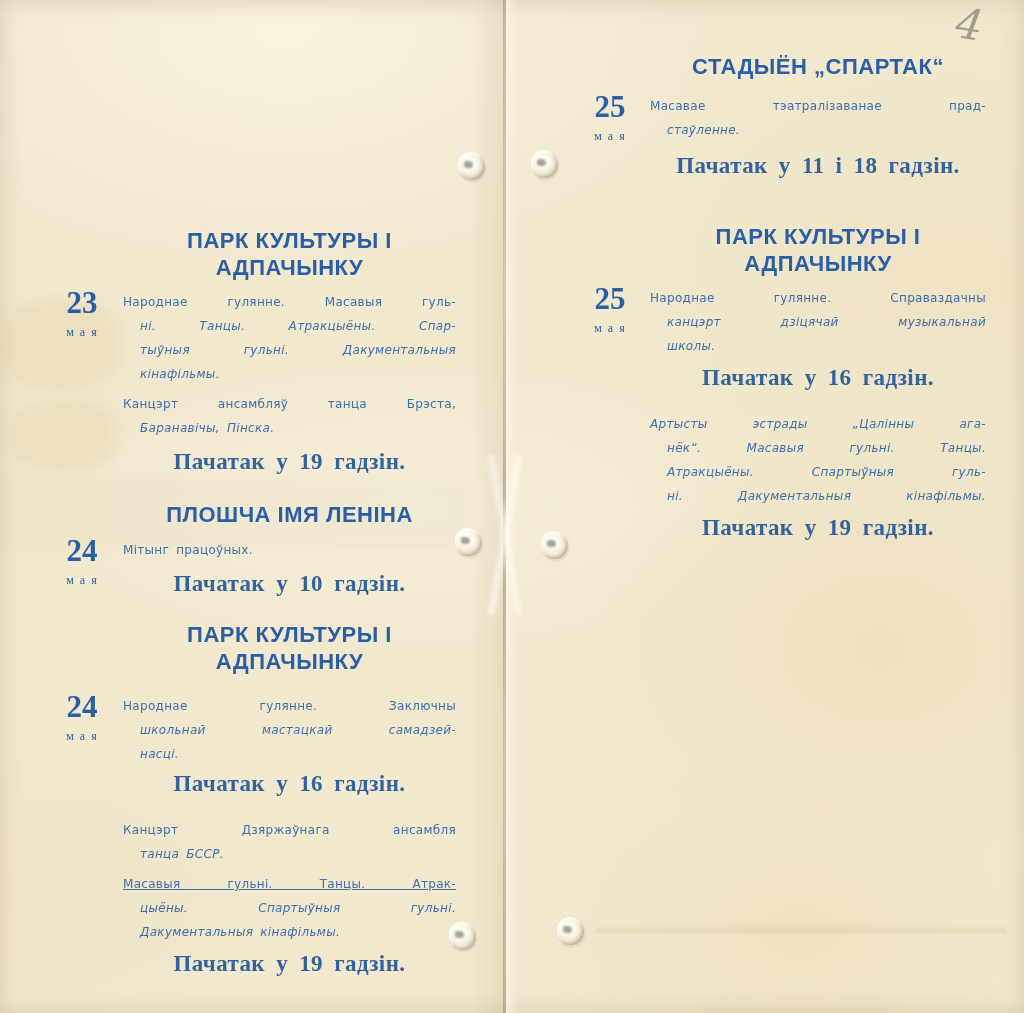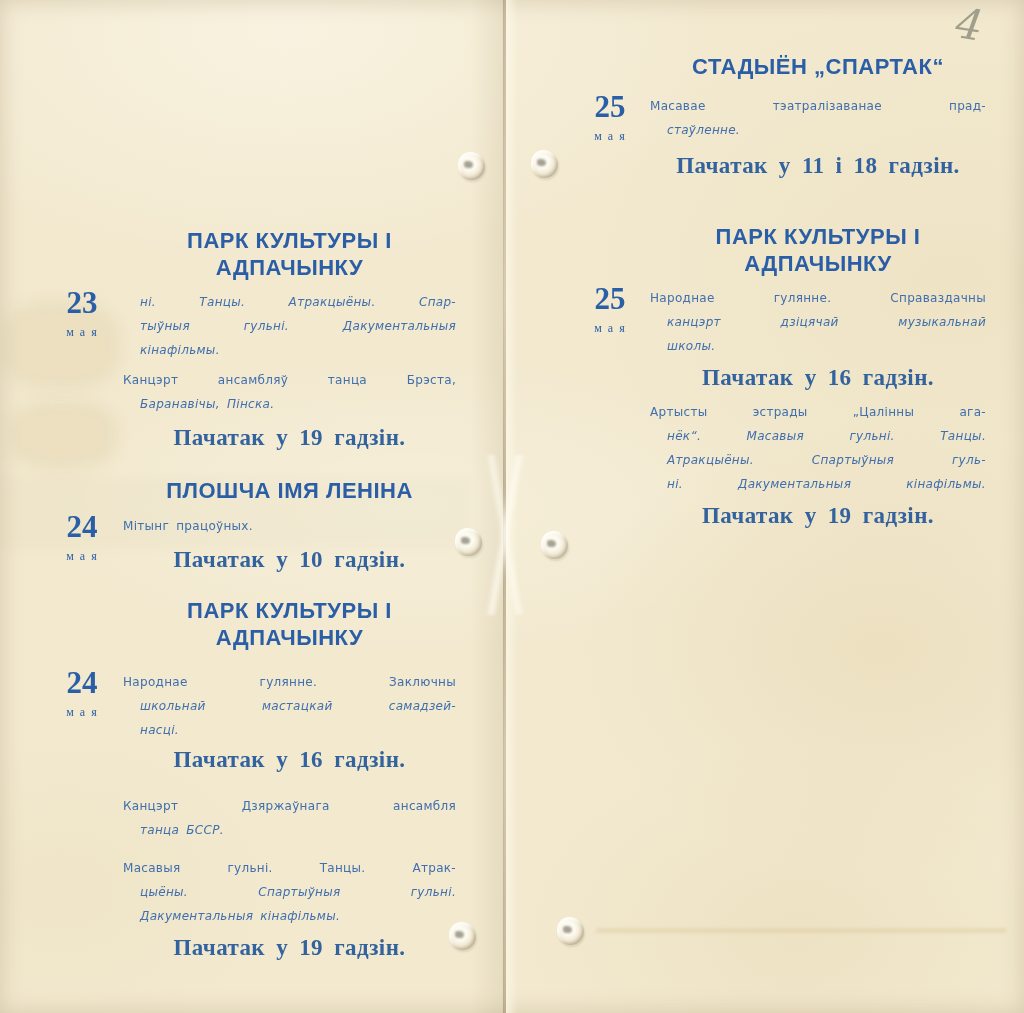--- a/index.html
+++ b/index.html
@@ -96,20 +96,21 @@
 
   <div class="page" id="page-left">
 
     <div class="heading">ПАРК КУЛЬТУРЫ І АДПАЧЫНКУ</div>
 
     <div class="event" style="margin-top:10px;">
       <div class="date">
         <div class="day">23</div>
         <div class="month">мая</div>
       </div>
+      <div class="line j">Народнае гулянне. Масавыя гуль-</div>
       <div class="line j cont">ні. Танцы. Атракцыёны. Спар-</div>
       <div class="line j cont">тыўныя гульні. Дакументальныя</div>
       <div class="line cont">кінафільмы.</div>
       <div class="line j" style="margin-top:6px;">Канцэрт ансамбляў танца Брэста,</div>
       <div class="line cont">Баранавічы, Пінска.</div>
       <div class="time" style="margin-top:10px;">Пачатак у 19 гадзін.</div>
     </div>
 
     <div class="heading" style="margin-top:28px;">ПЛОШЧА ІМЯ ЛЕНІНА</div>
 
@@ -128,21 +129,21 @@
       <div class="date">
         <div class="day">24</div>
         <div class="month">мая</div>
       </div>
       <div class="line j">Народнае гулянне. Заключны</div>
       <div class="line j cont">школьнай мастацкай самадзей-</div>
       <div class="line cont">насці.</div>
       <div class="time" style="margin-top:6px;">Пачатак у 16 гадзін.</div>
       <div class="line j" style="margin-top:22px;">Канцэрт Дзяржаўнага ансамбля</div>
       <div class="line cont">танца БССР.</div>
-      <div class="line j" style="margin-top:14px;">Масавыя гульні. Танцы. Атрак-</div>
+      <div class="line j" style="margin-top:6px;text-decoration:underline;">Масавыя гульні. Танцы. Атрак-</div>
       <div class="line j cont">цыёны. Спартыўныя гульні.</div>
       <div class="line cont">Дакументальныя кінафільмы.</div>
       <div class="time" style="margin-top:8px;">Пачатак у 19 гадзін.</div>
     </div>
 
   </div>
 
   <div class="page" id="page-right">
 
     <div class="heading">СТАДЫЁН „СПАРТАК“</div>
@@ -161,21 +162,21 @@
 
     <div class="event" style="margin-top:10px;">
       <div class="date">
         <div class="day">25</div>
         <div class="month">мая</div>
       </div>
       <div class="line j">Народнае гулянне. Справаздачны</div>
       <div class="line j cont">канцэрт дзіцячай музыкальнай</div>
       <div class="line cont">школы.</div>
       <div class="time" style="margin-top:8px;">Пачатак у 16 гадзін.</div>
-      <div class="line j" style="margin-top:10px;">Артысты эстрады „Цалінны ага-</div>
+      <div class="line j" style="margin-top:22px;font-style:italic;">Артысты эстрады „Цалінны ага-</div>
       <div class="line j cont">нёк“. Масавыя гульні. Танцы.</div>
       <div class="line j cont">Атракцыёны. Спартыўныя гуль-</div>
       <div class="line j cont">ні. Дакументальныя кінафільмы.</div>
       <div class="time" style="margin-top:8px;">Пачатак у 19 гадзін.</div>
     </div>
 
   </div>
 
 </div>
 

